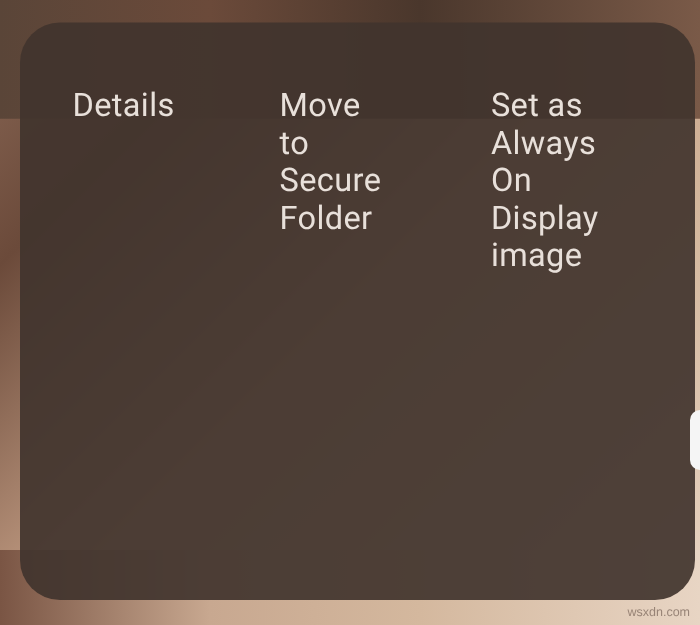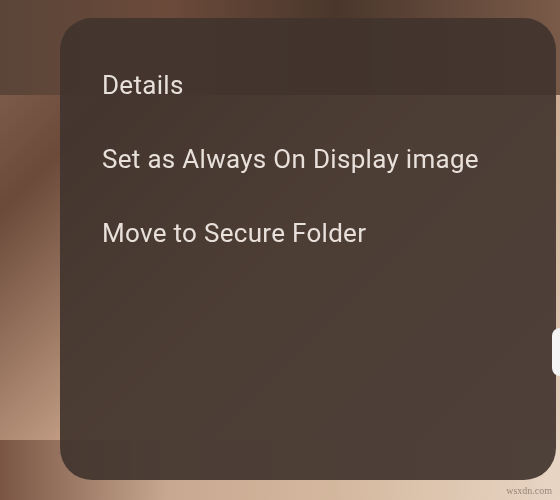--- a/index.html
+++ b/index.html
@@ -46,22 +46,21 @@
     .menu-panel {
       position: absolute;
       top: 18px;
       left: 16px;
       right: 4px;
       bottom: 20px;
       background: rgba(65, 52, 46, 0.92);
       border-radius: 32px;
       padding: 30px 0;
       display: flex;
-      flex-direction: column;
-      margin-left: 44px;
+      flex-direction: row;
     }
     
     .menu-item {
       color: #e8e0da;
       font-size: 26px;
       font-weight: 400;
       padding: 22px 42px;
       cursor: pointer;
       letter-spacing: 0.3px;
     }
@@ -76,32 +75,32 @@
       border-top-left-radius: 24px;
       border-bottom-left-radius: 24px;
     }
     
     .watermark {
       position: absolute;
       bottom: 4px;
       right: 8px;
       color: rgba(100, 80, 70, 0.6);
       font-size: 10px;
-      font-family: Liberation Serif, serif;
+      font-family: Liberation Sans, sans-serif;
     }
   </style>
 </head>
 <body>
 
 <div class="background">
   <div class="bg-top"></div>
   <div class="bg-bottom"></div>
 </div>
 
 <div class="menu-panel">
   <div class="menu-item">Details</div>
+  <div class="menu-item">Move to Secure Folder</div>
   <div class="menu-item">Set as Always On Display image</div>
-  <div class="menu-item">Move to Secure Folder</div>
 </div>
 
 <div class="scrollbar-handle"></div>
 
 <div class="watermark">wsxdn.com</div>
 
 </body></html>

